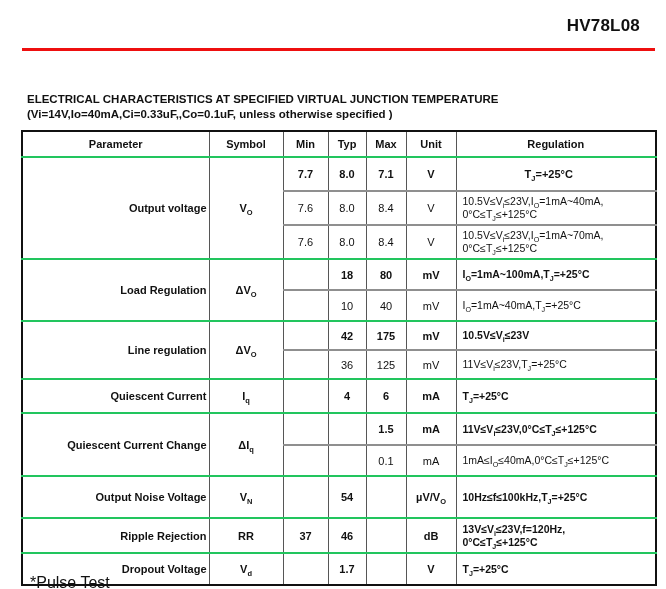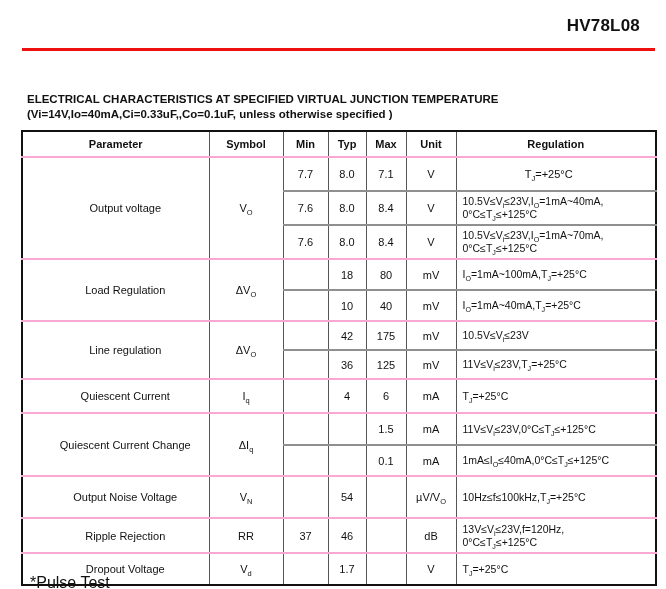--- a/index.html
+++ b/index.html
@@ -61,24 +61,24 @@
     vertical-align: middle;
     text-align: center;
     padding: 1px 2px;
     overflow: hidden;
   }
   .char-table thead th {
     font-weight: bold;
     font-size: 11px;
     margin-left: 48px;
   }
-  tr.grp > td { border-top: 2px solid #f9a8d4; }
+  tr.grp > td { border-top: 2px solid #22c55e; font-weight: bold; }
   tr.sub > td { border-top: 2px solid #8f8f8f; }
   td.param {
-    text-align: center;
+    text-align: right;
     padding-left: 21px;
     font-size: 11px;
   }
   td.cond {
     text-align: left;
     padding: 2px 20px 2px 6px;
     font-size: 10.5px;
     line-height: 13px;
     white-space: pre-line;
   }

